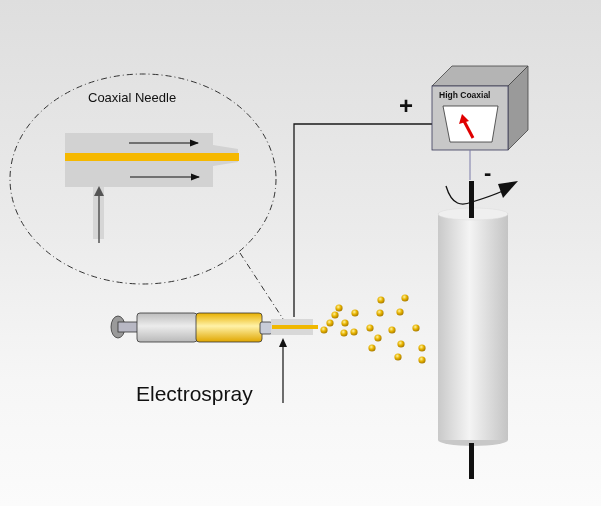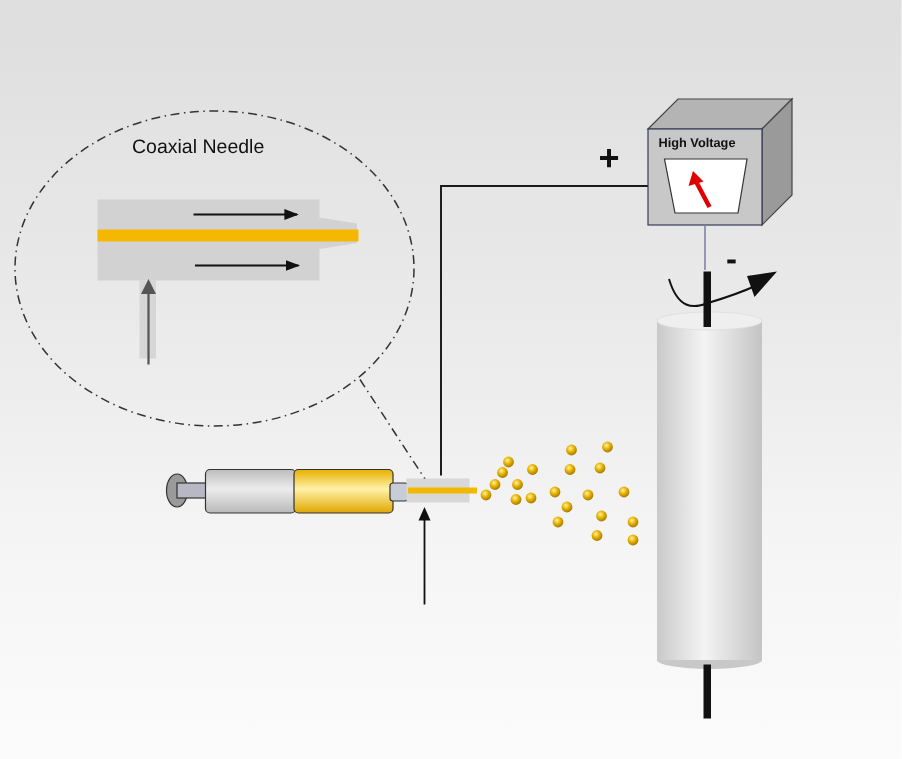--- a/index.html
+++ b/index.html
@@ -110,16 +110,17 @@
         <circle cx="401" cy="344" r="3.6" fill="url(#drop)"></circle>
         <circle cx="422" cy="348" r="3.6" fill="url(#drop)"></circle>
         <circle cx="372" cy="348" r="3.6" fill="url(#drop)"></circle>
         <circle cx="398" cy="357" r="3.6" fill="url(#drop)"></circle>
         <circle cx="422" cy="360" r="3.6" fill="url(#drop)"></circle>
         <circle cx="335" cy="315" r="3.6" fill="url(#drop)"></circle>
       </g>
 </svg>
 
 <div class="lbl" style="left:88px;top:90px;font-size:13px;">Coaxial Needle</div>
-<div class="lbl" style="left:439px;top:90px;font-size:8.5px;font-weight:bold;">High Voltage</div>
+<div class="lbl" style="left:136px;top:382px;font-size:21px;">Electrospray</div>
+<div class="lbl" style="left:439px;top:90px;font-size:8.5px;font-weight:bold;">High Coaxial</div>
 <div class="lbl" style="left:399px;top:92px;font-size:24px;font-weight:bold;">+</div>
 <div class="lbl" style="left:484px;top:160px;font-size:22px;font-weight:bold;">-</div>
 </div>
 
 </body></html>

